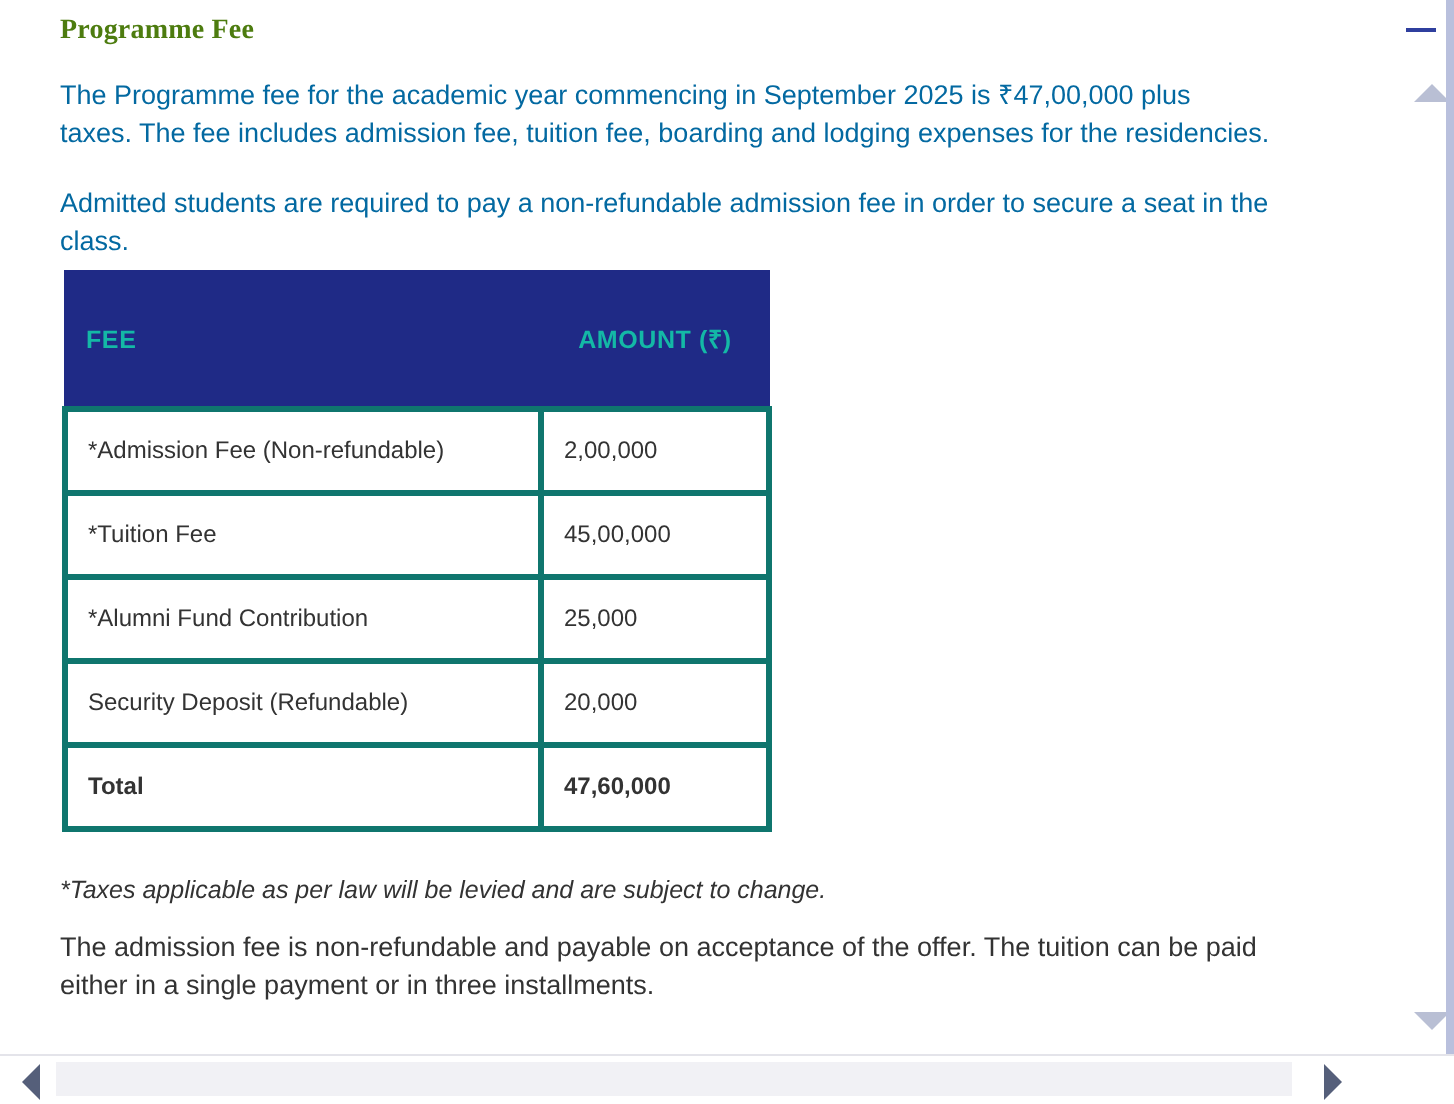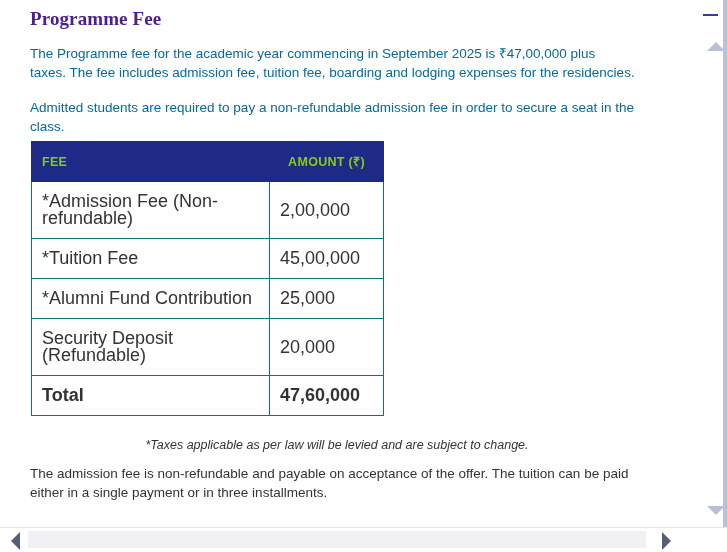--- a/index.html
+++ b/index.html
@@ -32,23 +32,23 @@
     top: 0;
     width: 674px;
     height: 522px;
     padding: 8px 30px 0 30px;
     box-sizing: border-box;
     overflow: hidden;
   }
 
   .heading {
     font-family: "Liberation Serif", serif;
-    font-size: 19px;
+    font-size: 14px;
     font-weight: bold;
-    color: #4c1d95;
+    color: #4d7c0f;
     margin: 0 0 14px 0;
     letter-spacing: 0.1px;
   }
 
   .para {
     font-size: 13.5px;
     line-height: 19px;
     color: #0369a1;
     margin: 0 0 16px 0;
     max-width: 605px;
@@ -60,51 +60,50 @@
 
   table.fee-table {
     border-collapse: collapse;
     width: 310px;
     margin: 0 0 0 1px;
     table-layout: fixed;
   }
 
   table.fee-table th {
     background: #1f2a86;
-    color: #84cc16;
+    color: #14b8a6;
     font-size: 12.5px;
     font-weight: bold;
     text-align: left;
-    padding: 11px 10px;
+    padding: 25px 10px;
     letter-spacing: 0.3px;
     border: 1px solid #1f2a86;
   }
 
   table.fee-table th.col-fee { width: 217px; }
   table.fee-table th.col-amt { width: 93px; text-align: center; }
 
   table.fee-table td {
-    border: 1px solid #0f766e;
+    border: 3px solid #0f766e;
     padding: 11px 10px;
-    font-size: 18px;
+    font-size: 12px;
     color: #333333;
     line-height: 17px;
     vertical-align: middle;
   }
 
   table.fee-table tr.total-row td {
     font-weight: bold;
   }
 
   .footnote {
     font-size: 12.5px;
     font-style: italic;
     color: #333333;
     margin: 22px 0 12px 0;
-    text-align: center;
   }
 
   .closing {
     font-size: 13.5px;
     line-height: 19px;
     color: #333333;
     margin: 0;
     max-width: 610px;
   }
 

